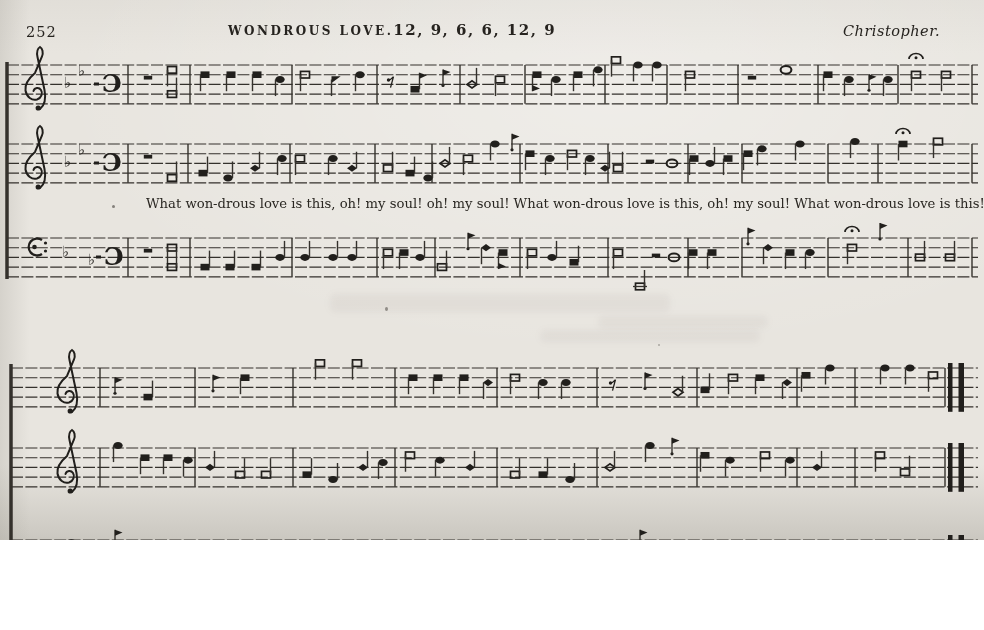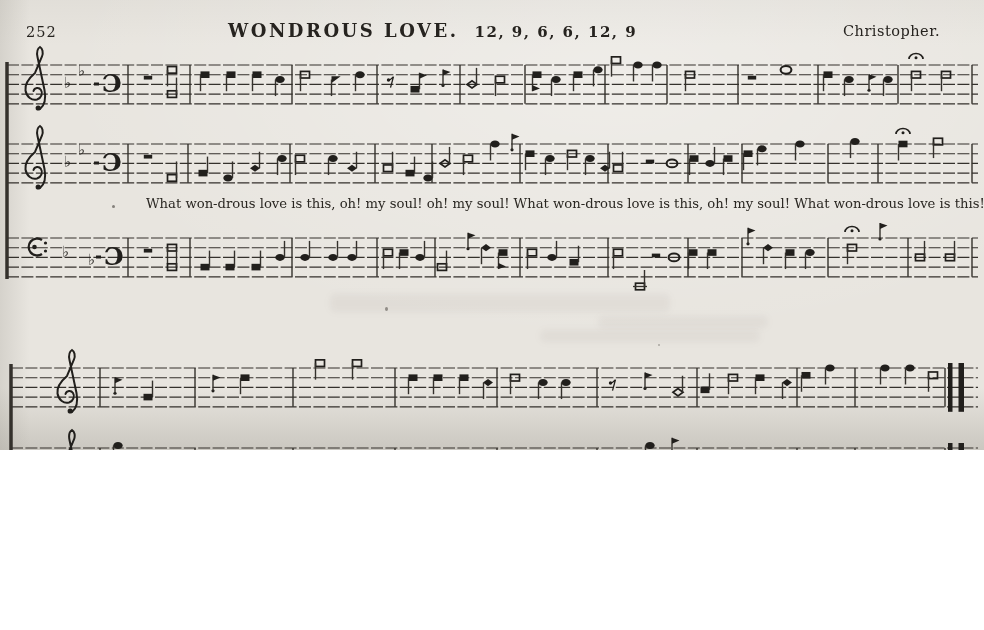--- a/index.html
+++ b/index.html
@@ -1,32 +1,32 @@
 <!DOCTYPE html>
 <html><head>
 <meta charset="utf-8">
 <style>
   html,body{margin:0;padding:0;}
   .page{
     position:relative;
-    width:984px;height:450px;
+    width:984px;height:540px;
     overflow:hidden;
     font-family:"DejaVu Serif", serif;
     background:
       radial-gradient(900px 420px at 62% 18%, rgba(255,255,255,.30), rgba(255,255,255,0) 62%),
       linear-gradient(to right, rgba(146,143,134,.22), rgba(0,0,0,0) 3%),
       linear-gradient(to bottom, rgba(200,197,190,.20), rgba(0,0,0,0) 10%, rgba(0,0,0,0) 86%, rgba(134,131,121,.30)),
       #e8e5df;
     color:#26231f;
   }
   .hdr-pagenum{position:absolute;left:26px;top:24px;font-size:14.5px;letter-spacing:1px;}
   .hdr-title{position:absolute;left:228px;top:20px;white-space:nowrap;}
-  .hdr-title .t{font-weight:bold;font-size:18px;letter-spacing:2.5px;}
-  .hdr-title .m{font-weight:bold;font-size:15px;letter-spacing:1.5px;margin-left:16px;text-align:right;}
-  .hdr-attr{position:absolute;left:843px;top:23px;font-size:14.5px;letter-spacing:.5px;}
+  .hdr-title .t{font-weight:bold;font-size:12px;letter-spacing:2.5px;}
+  .hdr-title .m{font-weight:bold;font-size:15px;letter-spacing:1.5px;text-align:right;}
+  .hdr-attr{position:absolute;left:843px;top:23px;font-style:italic;font-size:14.5px;letter-spacing:.5px;}
   .lyrics{
     position:absolute;font-size:13.2px;color:#2a2722;white-space:nowrap;
     text-align:justify;text-align-last:justify;height:16px;
   }
   #lyrics1{left:146px;top:196px;width:800px;}
   #lyrics2{left:64px;top:502px;width:845px;}
   #score{position:absolute;left:0;top:0;}
   .speck{position:absolute;border-radius:50%;background:#4e4b45;}
   .smudge{position:absolute;background:rgba(95,93,88,.06);filter:blur(3px);border-radius:6px;}
   .corner-shadow{position:absolute;left:-20px;top:556px;width:150px;height:84px;

